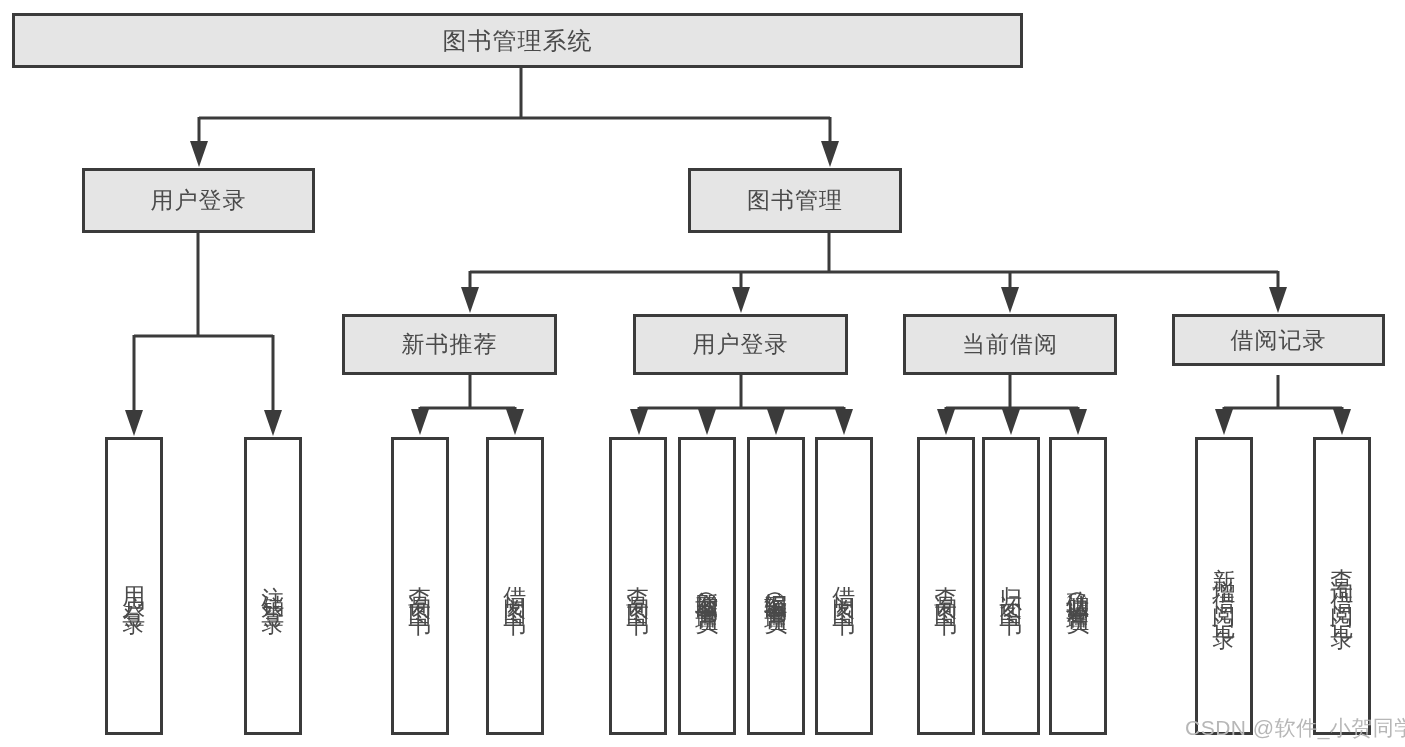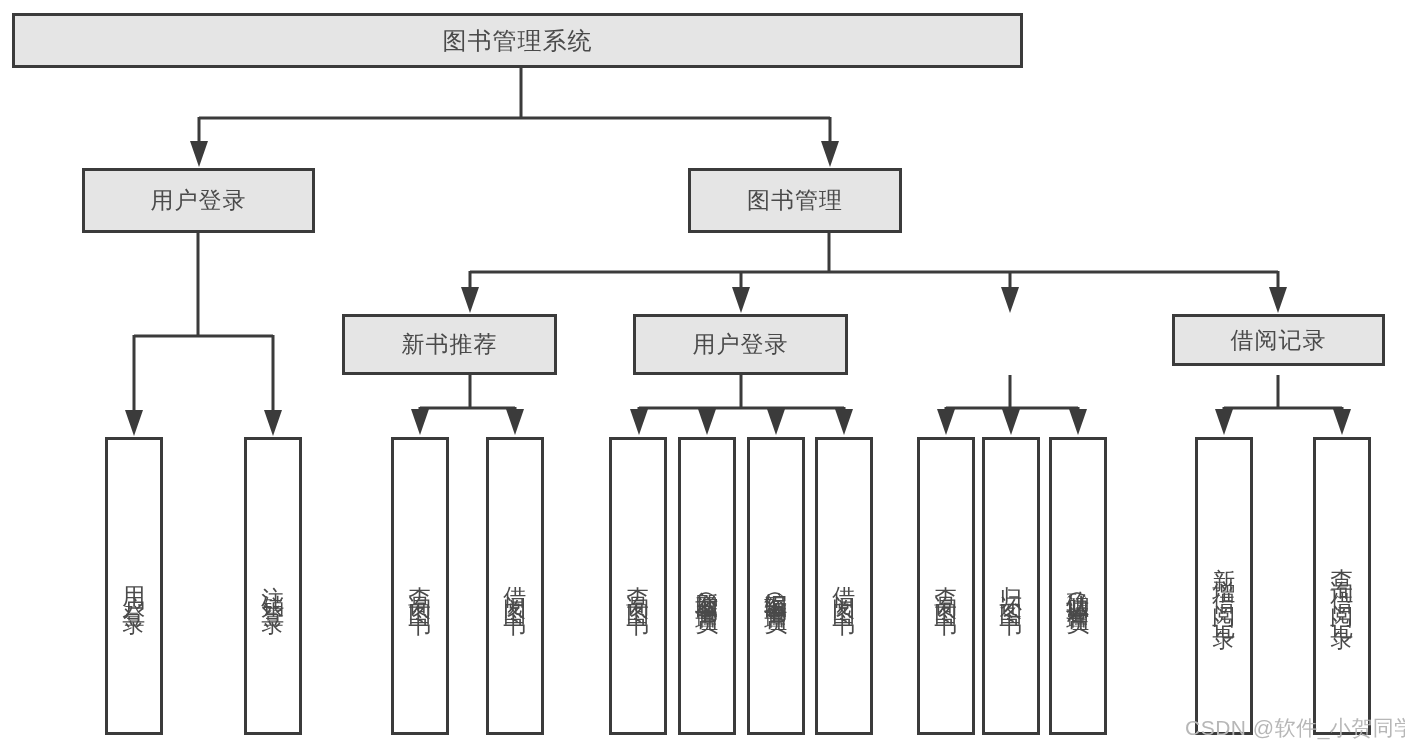--- a/index.html
+++ b/index.html
@@ -98,20 +98,21 @@
     </g>
   </svg>
 
   <div class="node root" style="left:12px;top:13px;width:1011px;height:55px">图书管理系统</div>
 
   <div class="node" style="left:82px;top:168px;width:233px;height:65px">用户登录</div>
   <div class="node" style="left:688px;top:168px;width:214px;height:65px">图书管理</div>
 
   <div class="node" style="left:342px;top:314px;width:215px;height:61px">新书推荐</div>
   <div class="node" style="left:633px;top:314px;width:215px;height:61px">用户登录</div>
+  <div class="node" style="left:903px;top:314px;width:214px;height:61px">当前借阅</div>
   <div class="node" style="left:1172px;top:314px;width:213px;height:52px">借阅记录</div>
 
   <div class="vnode" style="left:105px;top:437px">
     <span class="v-short">用户登录</span>
   </div>
   <div class="vnode" style="left:244px;top:437px">
     <span class="v-short">注销登录</span>
   </div>
 
   <div class="vnode" style="left:391px;top:437px">

